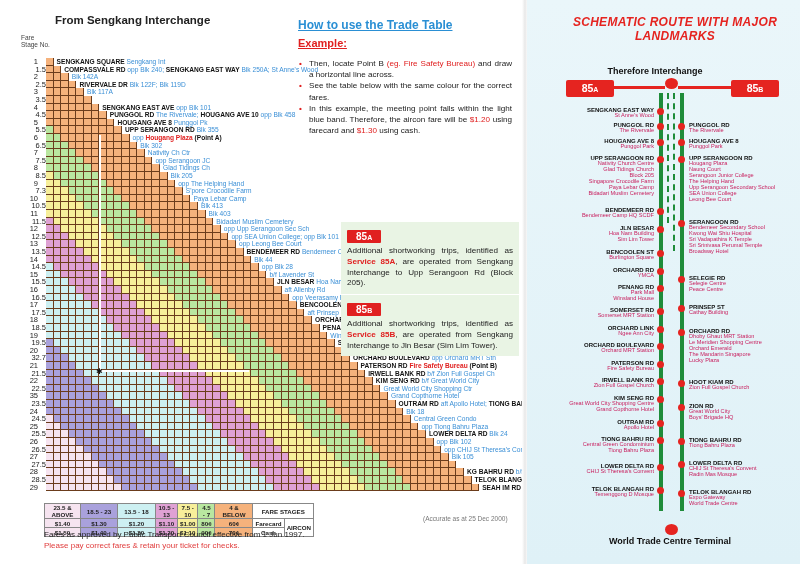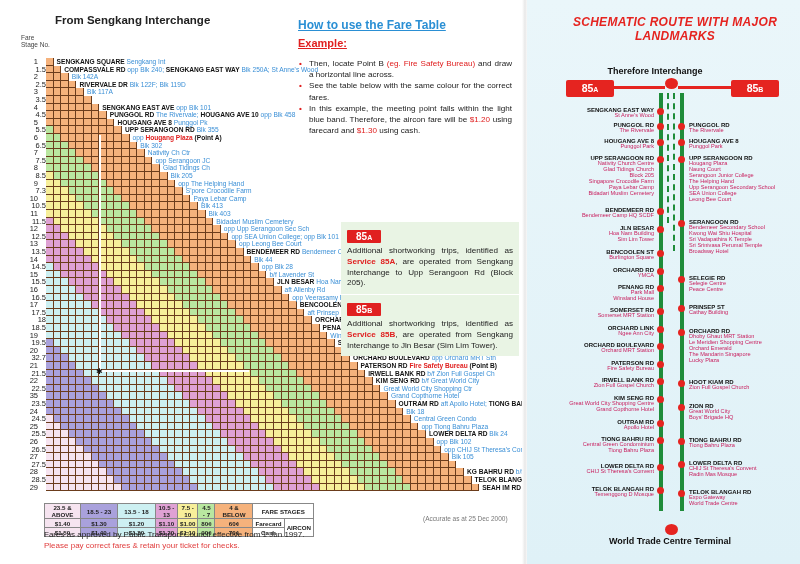--- a/index.html
+++ b/index.html
@@ -97,21 +97,21 @@
       <div class="stage-num" style="top: 182.4px; right: 8px;">13</div>
       <div class="stage-num" style="top: 190px; right: 0px;">13.5</div>
       <div class="stage-num" style="top: 197.6px; right: 8px;">14</div>
       <div class="stage-num" style="top: 205.2px; right: 0px;">14.5</div>
       <div class="stage-num" style="top: 212.8px; right: 8px;">15</div>
       <div class="stage-num" style="top: 220.4px; right: 0px;">15.5</div>
       <div class="stage-num" style="top: 228px; right: 8px;">16</div>
       <div class="stage-num" style="top: 235.6px; right: 0px;">16.5</div>
       <div class="stage-num" style="top: 243.2px; right: 8px;">17</div>
       <div class="stage-num" style="top: 250.8px; right: 0px;">17.5</div>
-      <div class="stage-num" style="top: 258.4px; right: 0;">18</div>
+      <div class="stage-num" style="top: 258.4px; right: 8px;">18</div>
       <div class="stage-num" style="top: 266px; right: 0px;">18.5</div>
       <div class="stage-num" style="top: 273.6px; right: 8px;">19</div>
       <div class="stage-num" style="top: 281.2px; right: 0px;">19.5</div>
       <div class="stage-num" style="top: 288.8px; right: 8px;">20</div>
       <div class="stage-num" style="top: 296.4px; right: 0px;">32.7</div>
       <div class="stage-num" style="top: 304px; right: 8px;">21</div>
       <div class="stage-num" style="top: 311.6px; right: 0px;">21.5</div>
       <div class="stage-num" style="top: 319.2px; right: 8px;">22</div>
       <div class="stage-num" style="top: 326.8px; right: 0px;">22.5</div>
       <div class="stage-num" style="top: 334.4px; right: 8px;">35</div>
@@ -1876,21 +1876,21 @@
           <td style="background:#b9e7a0">90¢</td>
           <td style="background:#f5b27c">70¢</td>
           <td>Cash</td>
         </tr>
   </tbody>
     </table>
   <div class="note1">Fares as approved by Public Transport Council effective from 1 Jun 1997.</div>
   <div class="note2">Please pay correct fares &amp; retain your ticket for checks.</div>
   <div class="accurate">(Accurate as at 25 Dec 2000)</div>
 
-  <div class="how-title">How to use the Fare Table</div>
+  <div class="how-title">How to use the Trade Table</div>
   <div class="ex-title">Example:</div>
   <ul class="steps" id="steps">
       <li><span>Then, locate Point B </span><span class="r">(eg. Fire Safety Bureau)</span><span> and draw a horizontal line across.</span></li>
       <li><span>See the table below with the same colour for the correct fares.</span></li>
       <li><span>In this example, the meeting point falls within the light blue band.  Therefore, the aircon fare will be </span><span class="r">$1.20</span><span> using farecard and </span><span class="r">$1.30</span><span> using cash.</span></li>
     </ul>
 
   <div class="svcbox" style="top:222px;">
     <span class="svcbadge"><span>85</span><small>A</small></span>
     <div class="svctext"><span>Additional shortworking trips, identified as </span><b>Service 85A</b><span>, are operated from Sengkang Interchange to Upp Serangoon Rd (Block 205).</span></div>

